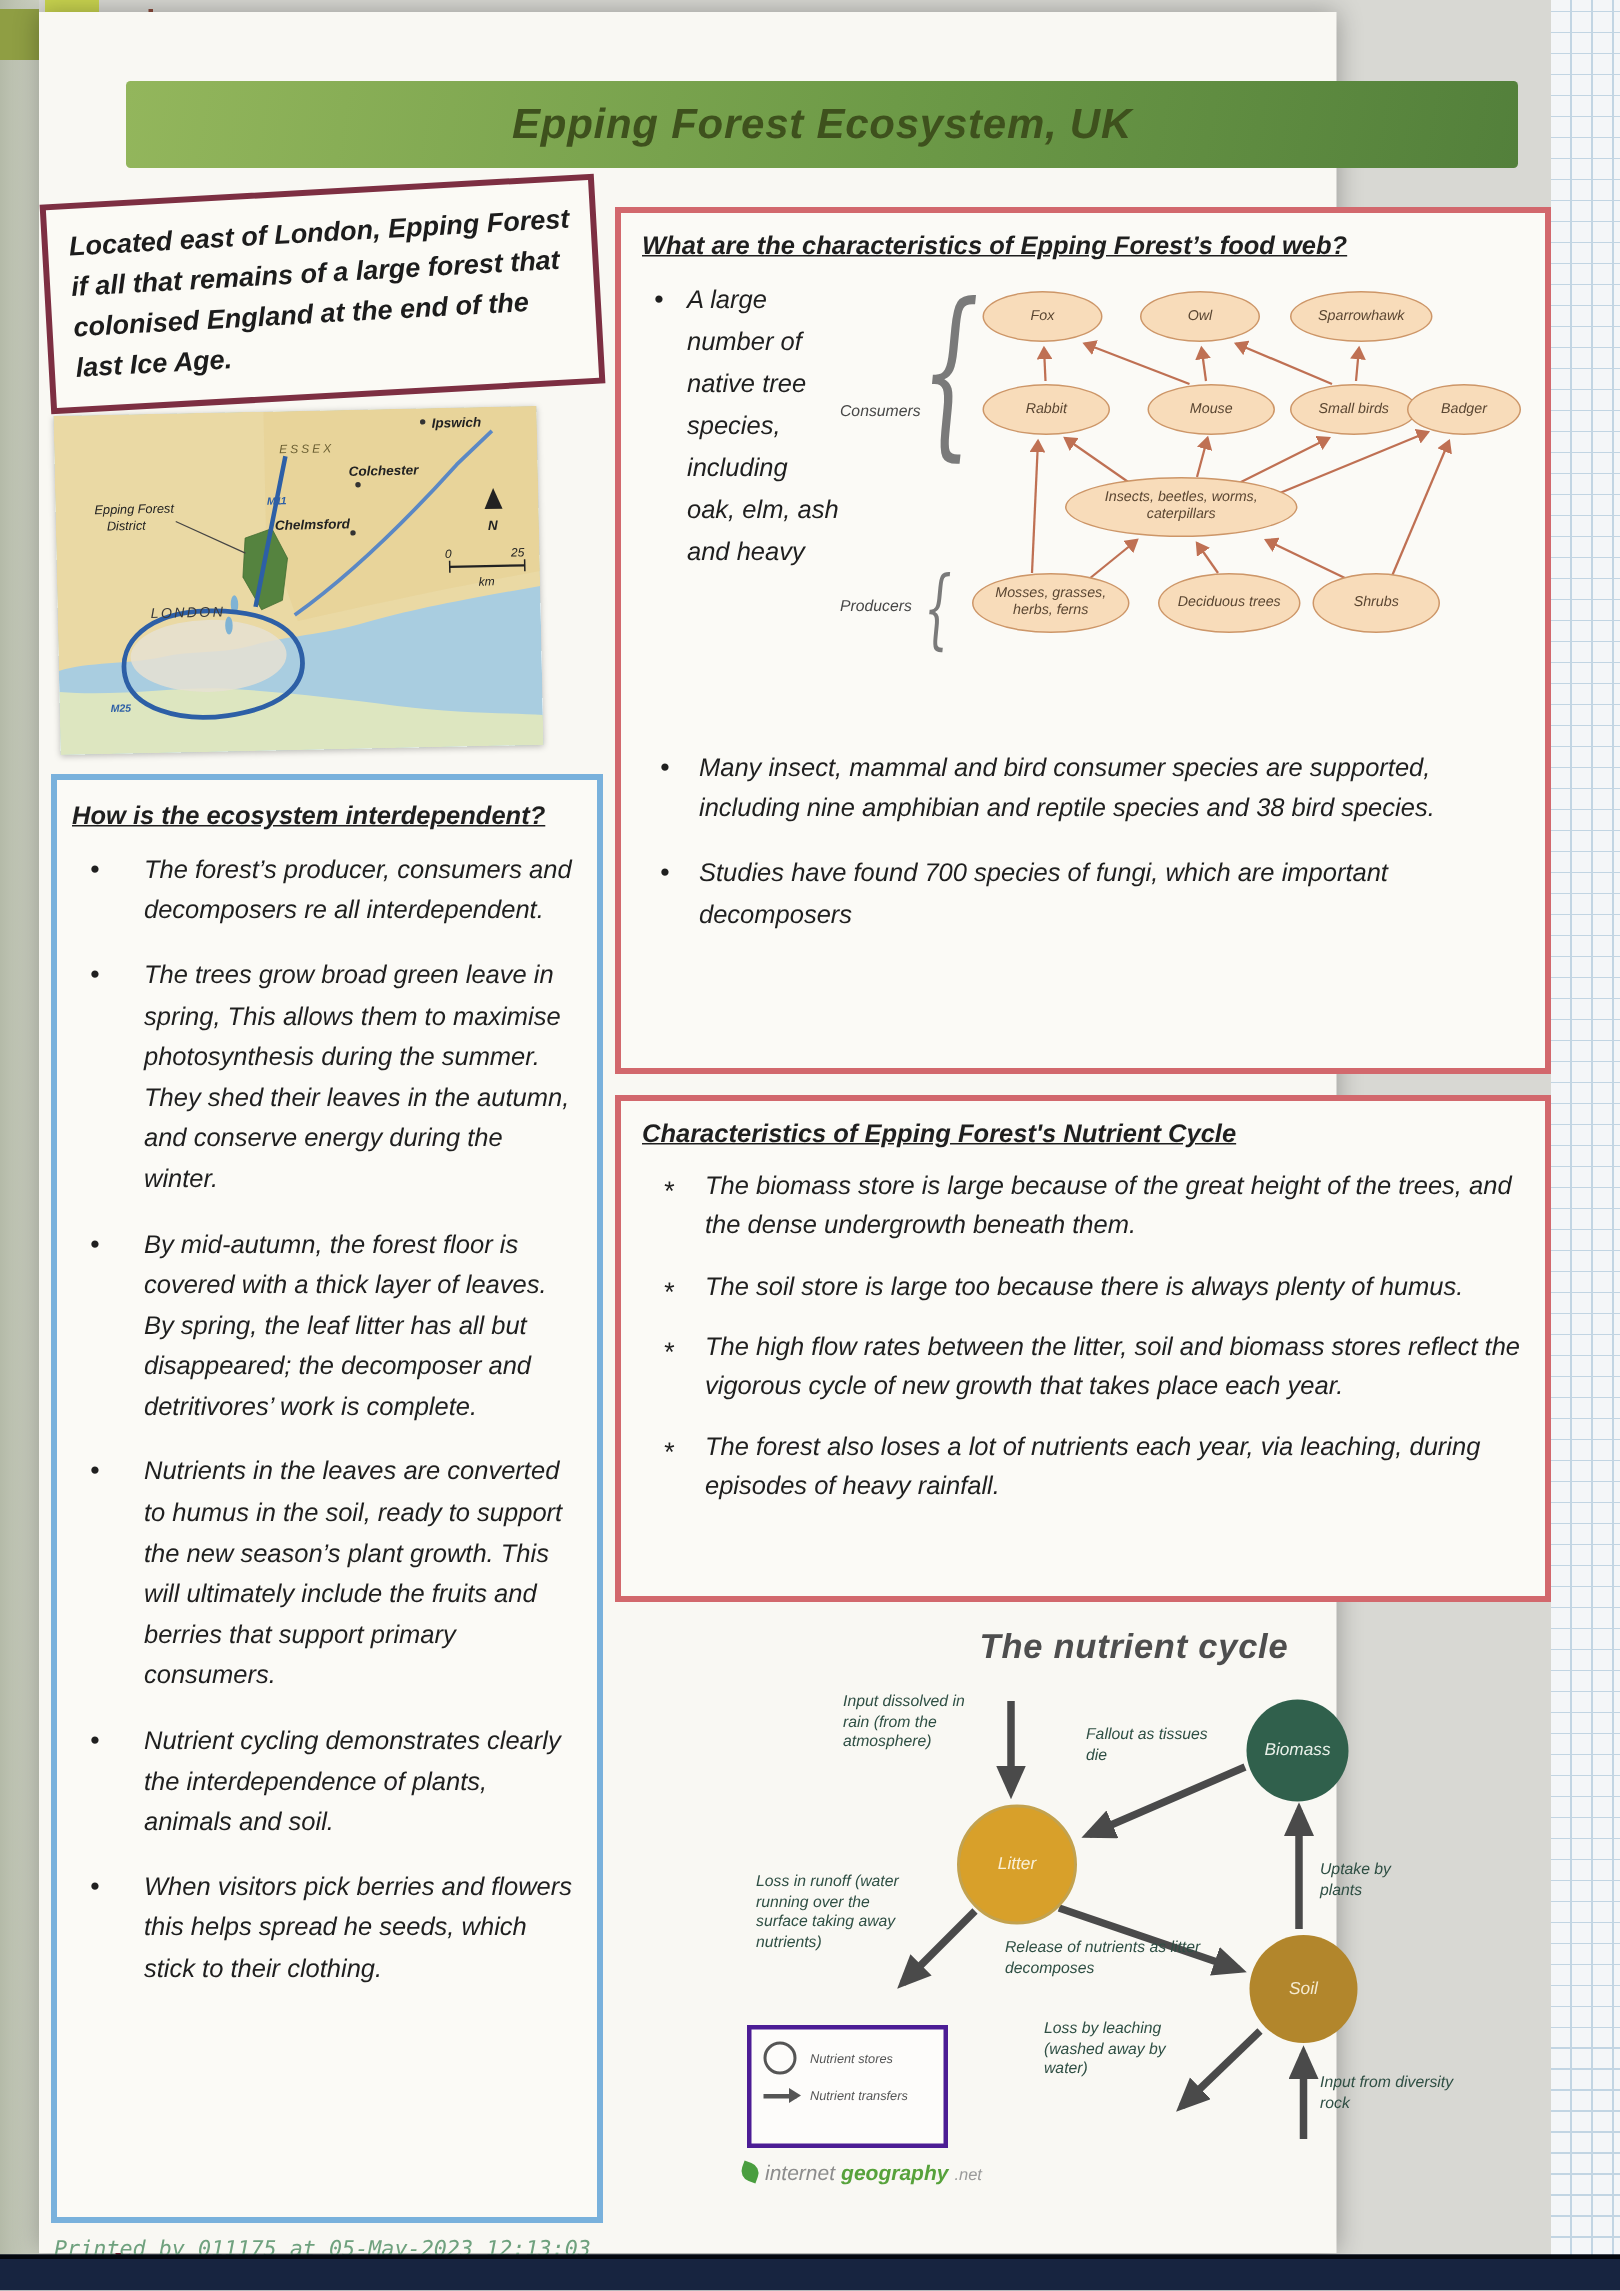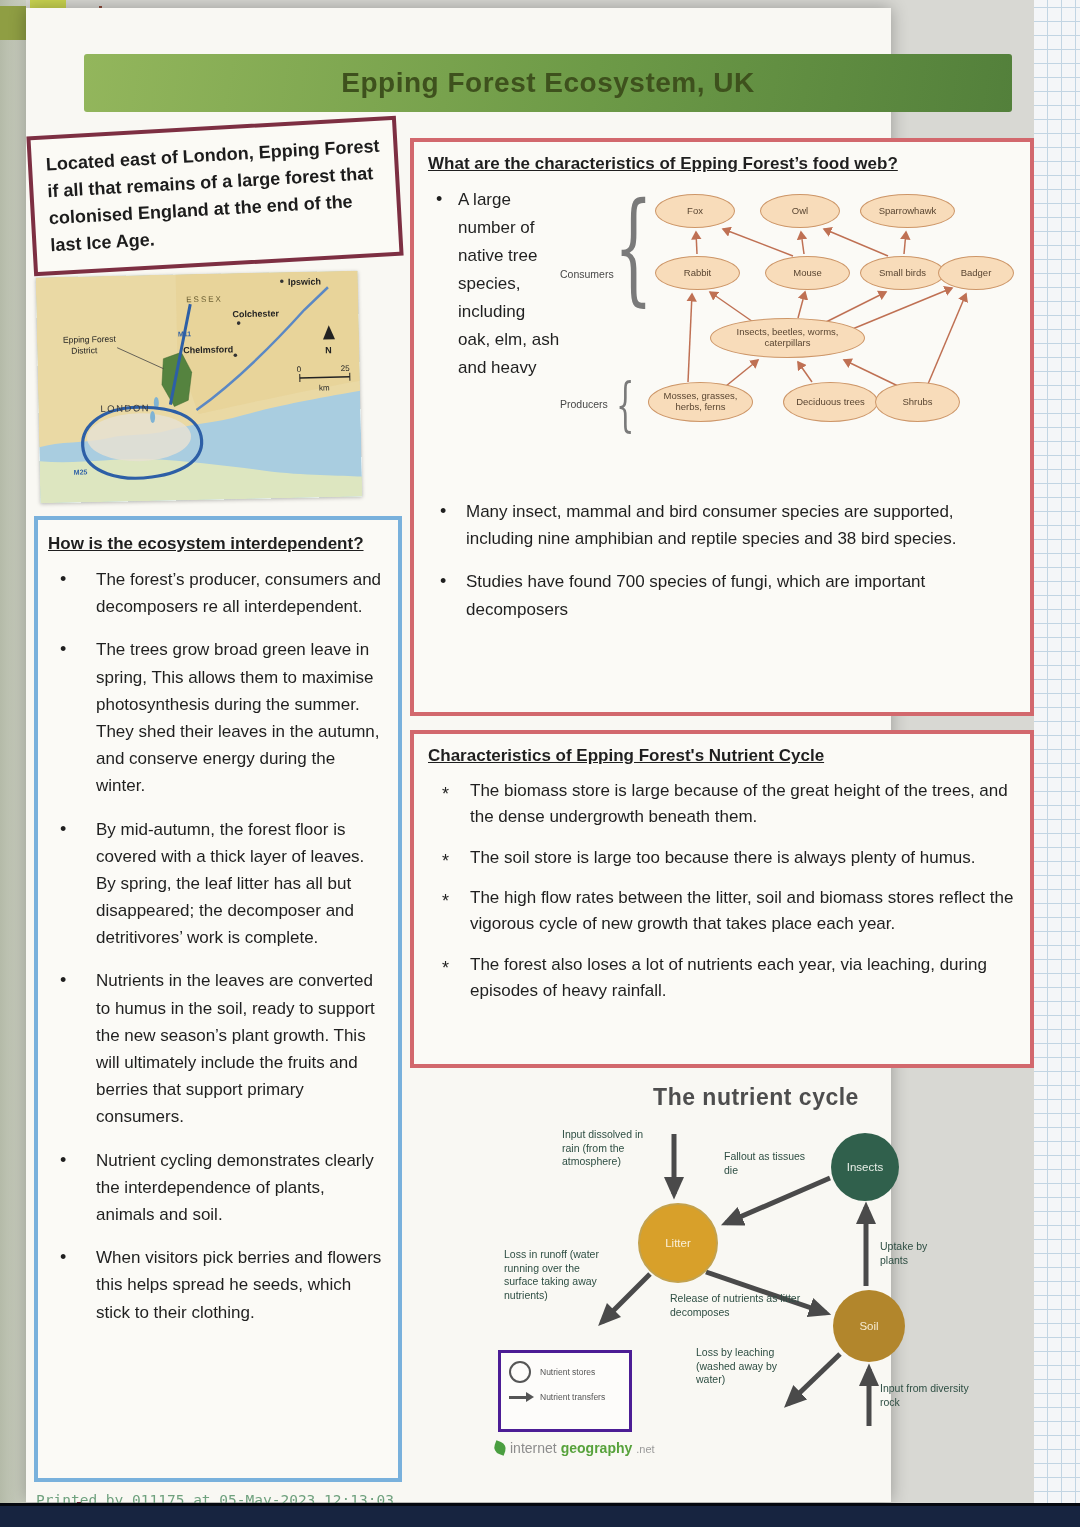--- a/index.html
+++ b/index.html
@@ -20,21 +20,21 @@
       repeating-linear-gradient(90deg, transparent 0 13px, #c2d5e3 13px 14px); }
   .bottom-bar { position:absolute; left:0; bottom:0; width:1080px; height:24px;
     background:#172440; border-top:3px solid #05080f; }
   .tab1 { position:absolute; left:30px; top:0; width:36px; height:34px; background:#c9d44f; }
   .tab2 { position:absolute; left:0; top:6px; width:26px; height:34px; background:#8f9e43; }
   .pen-mark  { position:absolute; left:99px; top:6px;  width:3px; height:38px; background:#8b4a3a; }
   .pen-mark2 { position:absolute; left:77px; top:1492px; width:4px; height:18px; background:#7a2636; }
 
   
   .page { position:absolute; left:26px; top:8px; width:865px; height:1494px;
-    background:#f9f8f3; box-shadow:0 0 16px rgba(0,0,0,.3); }
+    background:#f9f8f3; box-shadow:0 0 16px rgba(0,0,0,.3);font-style:italic; }
 
   .banner { position:absolute; left:58px; top:46px; width:928px; height:58px;
     background:linear-gradient(100deg,#93b65c 0%,#6d9a47 55%,#53803b 100%);
     border-radius:3px; display:flex; align-items:center; justify-content:center; }
   .banner span { font-size:28px; font-weight:bold; color:#3e511d; letter-spacing:.5px; }
 
   .intro { position:absolute; left:4px; top:118px; width:370px;
     border:4px solid #7d2f42; background:#fbfaf5; padding:12px 14px;
     transform:rotate(-3.2deg); }
   .intro p { margin:0; font-size:18px; line-height:1.5; color:#1c1c1c; font-weight:600; }
@@ -218,21 +218,21 @@
         <span class="brace brace-p">{</span>
         <div class="node" style="left:95px;top:8px;width:80px;height:34px">Fox</div>
         <div class="node" style="left:200px;top:8px;width:80px;height:34px">Owl</div>
         <div class="node" style="left:300px;top:8px;width:95px;height:34px">Sparrowhawk</div>
         <div class="node" style="left:95px;top:70px;width:85px;height:34px">Rabbit</div>
         <div class="node" style="left:205px;top:70px;width:85px;height:34px">Mouse</div>
         <div class="node" style="left:300px;top:70px;width:85px;height:34px">Small birds</div>
         <div class="node" style="left:378px;top:70px;width:76px;height:34px">Badger</div>
         <div class="node" style="left:150px;top:132px;width:155px;height:40px">Insects, beetles, worms, caterpillars</div>
         <div class="node" style="left:88px;top:196px;width:105px;height:40px">Mosses, grasses, herbs, ferns</div>
-        <div class="node" style="left:223px;top:196px;width:95px;height:40px">Deciduous trees</div>
+        <div class="node" style="left:212px;top:196px;width:95px;height:40px">Deciduous trees</div>
         <div class="node" style="left:315px;top:196px;width:85px;height:40px">Shrubs</div>
       </div>
     </div>
     <ul class="dots">
       <li>Many insect, mammal and bird consumer species are supported, including nine amphibian and reptile species and 38 bird species.</li>
       <li>Studies have found 700 species of fungi, which are important decomposers</li>
     </ul>
   </div>
 
   <div class="box nut-box">
@@ -257,21 +257,21 @@
         <line x1="196" y1="58" x2="196" y2="118"></line>
         <line x1="352" y1="102" x2="248" y2="147"></line>
         <line x1="172" y1="198" x2="124" y2="246"></line>
         <line x1="228" y1="196" x2="348" y2="237"></line>
         <line x1="388" y1="210" x2="388" y2="131"></line>
         <line x1="362" y1="278" x2="310" y2="328"></line>
         <line x1="391" y1="350" x2="391" y2="293"></line>
       </g>
     </svg>
     <div class="store store-litter">Litter</div>
-    <div class="store store-biomass">Insects</div>
+    <div class="store store-biomass">Biomass</div>
     <div class="store store-soil">Soil</div>
     <div class="clabel lbl-rain">Input dissolved in rain (from the atmosphere)</div>
     <div class="clabel lbl-fallout">Fallout as tissues die</div>
     <div class="clabel lbl-uptake">Uptake by plants</div>
     <div class="clabel lbl-release">Release of nutrients as litter decomposes</div>
     <div class="clabel lbl-runoff">Loss in runoff (water running over the surface taking away nutrients)</div>
     <div class="clabel lbl-leaching">Loss by leaching (washed away by water)</div>
     <div class="clabel lbl-weathered">Input from diversity rock</div>
 
     <div class="legend">

